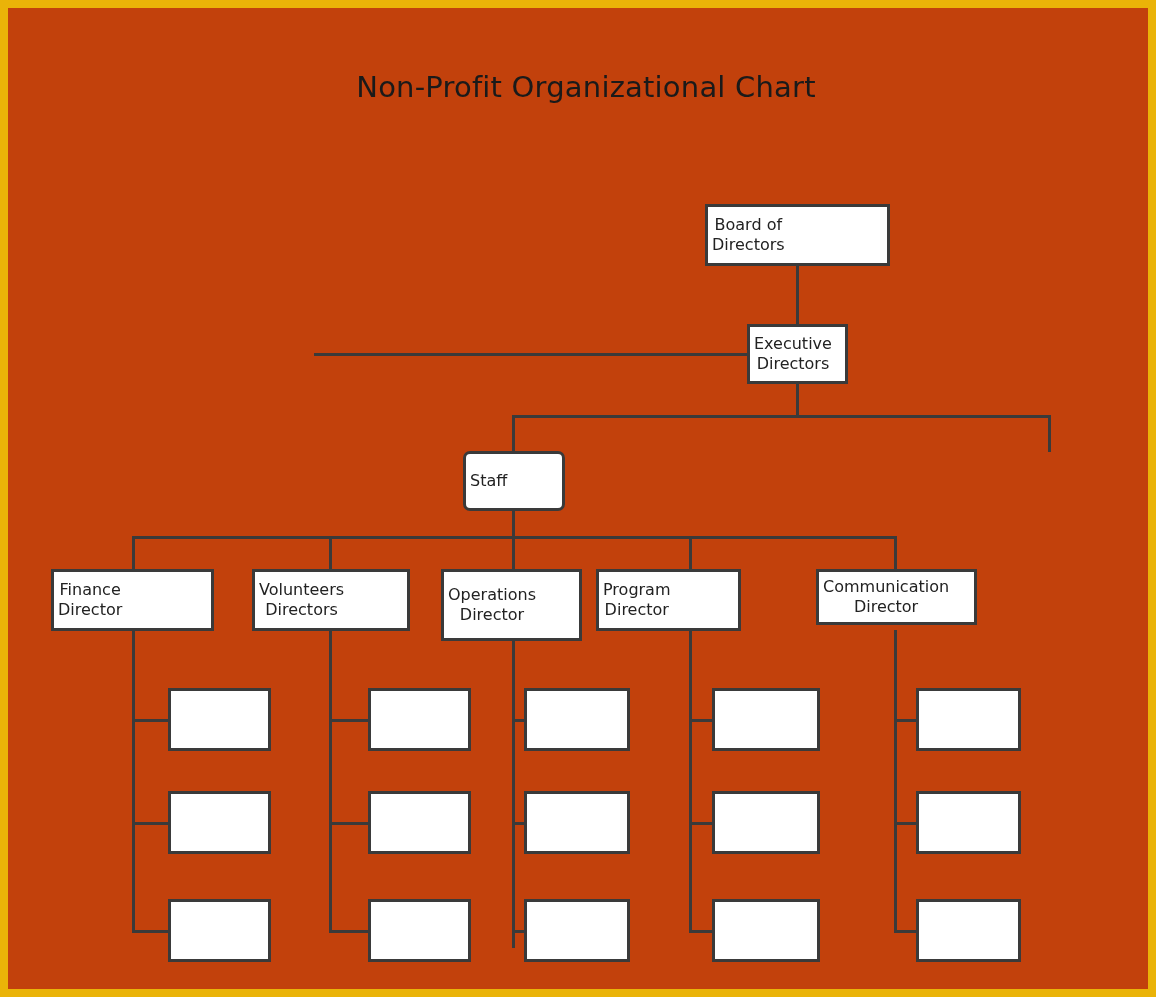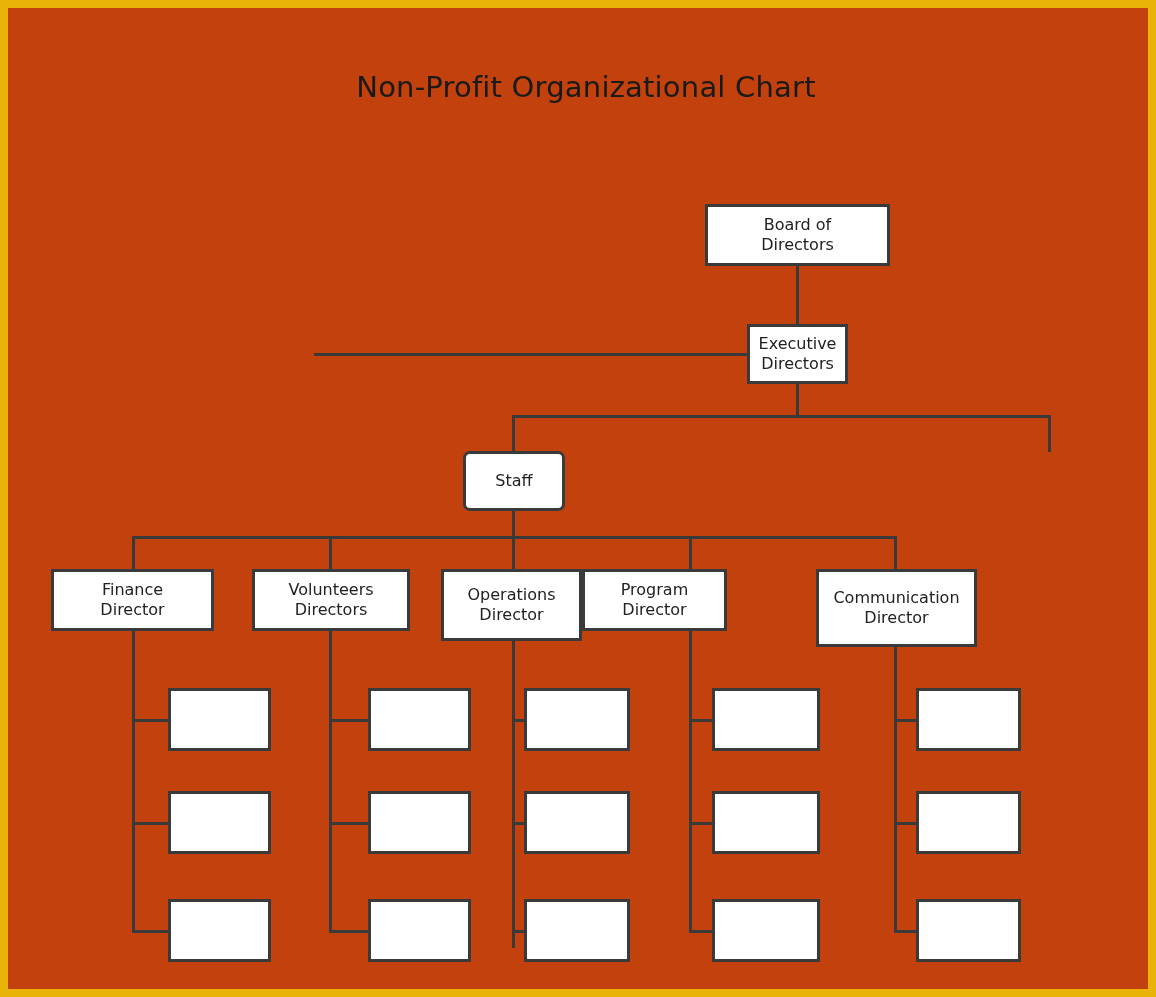--- a/index.html
+++ b/index.html
@@ -32,21 +32,21 @@
     letter-spacing: 0.2px;
     white-space: nowrap;
   }
   .node {
     position: absolute;
     box-sizing: border-box;
     background: #ffffff;
     border: 3px solid #3a3a3a;
     display: flex;
     align-items: center;
-    justify-content: center;
+    justify-content: flex-start;
     text-align: center;
     font-size: 16px;
     line-height: 1.28;
     color: #222222;
     z-index: 3;
   }
   .node .node-label {
     display: block;
     padding: 0 4px;
     white-space: pre-line;
@@ -136,26 +136,26 @@
   <div class="node" style="left:244px; top:561px; width:158px; height:62px;">
     <span class="node-label">Volunteers
 Directors</span>
   </div>
 
   <div class="node" style="left:433px; top:561px; width:141px; height:72px;">
     <span class="node-label">Operations
 Director</span>
   </div>
 
-  <div class="node" style="left:574px; top:561px; width:145px; height:62px;">
+  <div class="node" style="left:588px; top:561px; width:145px; height:62px;">
     <span class="node-label">Program
 Director</span>
   </div>
 
-  <div class="node" style="left:808px; top:561px; width:161px; height:78px;">
+  <div class="node" style="left:808px; top:561px; width:161px; height:56px;">
     <span class="node-label">Communication
 Director</span>
   </div>
 
   <div class="node empty" style="left:160px; top:680px; width:103px; height:63px;">
     <span class="node-label"></span>
   </div>
   <div class="node empty" style="left:160px; top:783px; width:103px; height:63px;">
     <span class="node-label"></span>
   </div>

